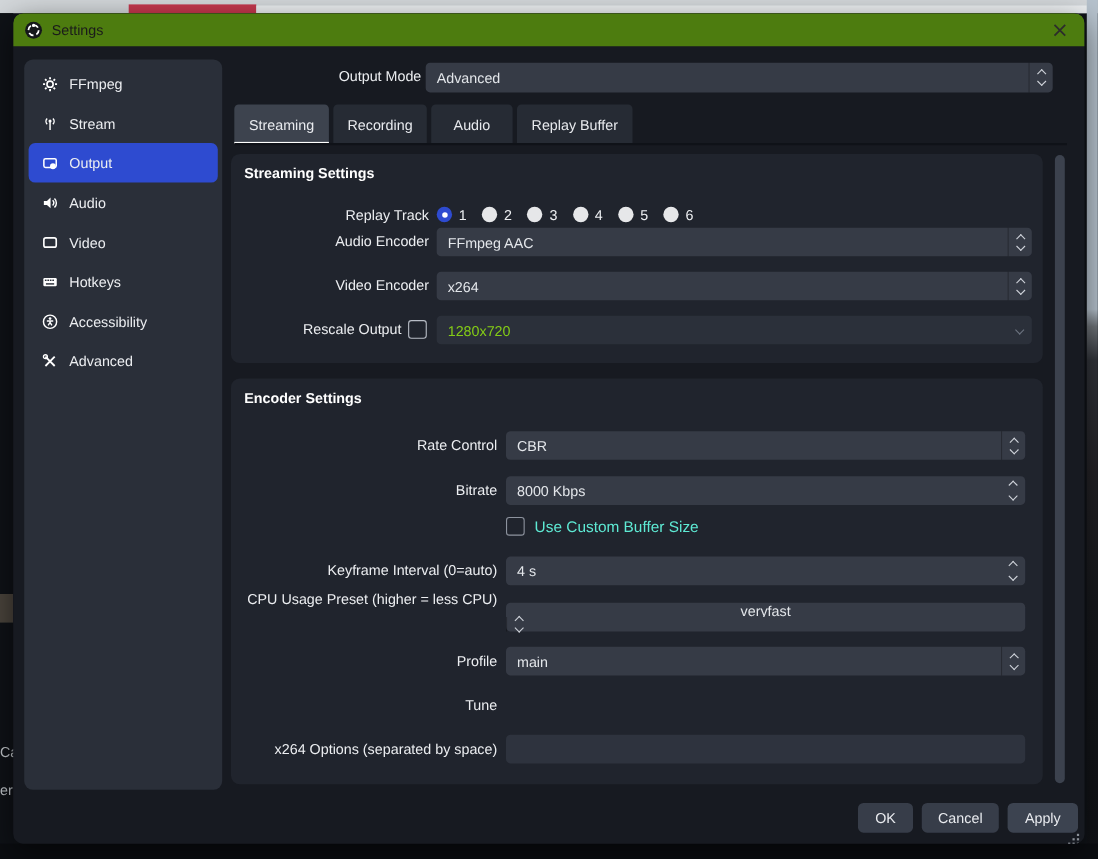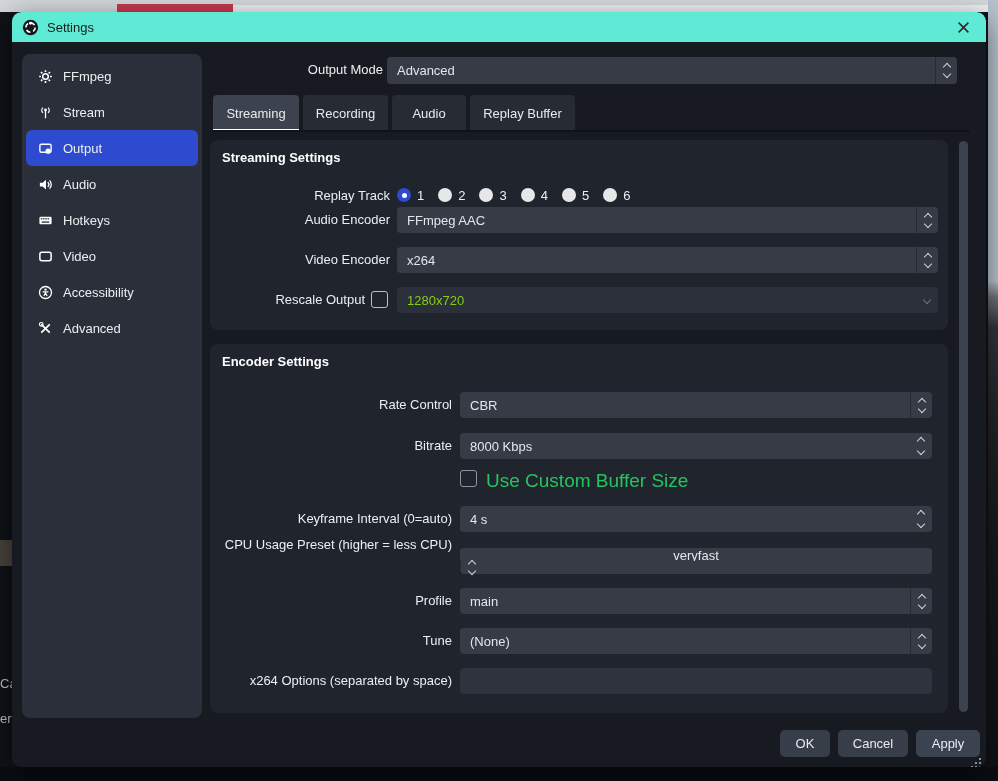--- a/index.html
+++ b/index.html
@@ -14,21 +14,21 @@
   #desktop-right { left:988px; top:0; width:10px; height:781px;
      background:linear-gradient(#b6c2cd 0%, #b6c2cd 36%, #70757a 38%, #31343a 42%, #232226 55%, #17191d 70%, #101216 100%); }
   #desktop-left { left:0; top:12px; width:12px; height:769px; background:#0f1217; }
   #desktop-left-photo { left:0; top:540px; width:12px; height:26px; background:#4a443c; }
   #desktop-bottom { left:0; top:767px; width:998px; height:14px; background:#0b0d11; }
   .bg-frag { color:#c3c7cc; font-size:13px; z-index:1; }
 
   
   #window { left:12px; top:12px; width:974px; height:755px; background:#171a21;
             border-radius:9px; box-shadow:0 8px 28px rgba(0,0,0,.55); z-index:2; overflow:hidden; }
-  #titlebar { left:0; top:0; width:100%; height:30px; background:#5eead4;
+  #titlebar { left:0; top:0; width:100%; height:30px; background:#4d7c0f;
               border-radius:9px 9px 0 0; display:flex; align-items:center; padding:0 10px; }
   #titlebar .title { color:#1b1b1b; font-size:13px; margin-left:8px; }
   #close-btn { margin-left:auto; width:26px; height:22px; display:flex; align-items:center;
                justify-content:center; cursor:pointer; }
 
   
   #sidebar { left:10px; top:42px; width:180px; height:664px; background:#2a2f39;
              border-radius:8px; padding-top:4px; }
   .side-item { height:36px; display:flex; align-items:center; gap:10px; padding:0 12px;
                margin:0 4px; border-radius:6px; color:#eceef1; font-size:13px; cursor:pointer; }
@@ -87,21 +87,21 @@
   .radio.sel { background:#2e4bd0; position:relative; }
   .radio.sel::after { content:""; position:absolute; left:4.5px; top:4.5px; width:5px; height:5px;
                       border-radius:50%; background:#ffffff; }
   .radio-label { color:#eceef1; font-size:13px; }
 
   
   .checkbox { width:17px; height:17px; border:1.5px solid #b8bdc6; border-radius:3px;
               background:transparent; cursor:pointer; }
   .checkbox.dim { border-color:#8d939e; }
   #custom-buffer-row { position:absolute; left:250px; top:126px; display:flex; gap:9px;
-                       align-items:flex-start; color:#22c55e; font-size:19px; }
+                       align-items:flex-end; color:#5eead4; font-size:14px; }
 
   
   .text-input { background:#2e333e; border:none; border-radius:4px; color:#e3e6ea;
                 font-size:13px; padding:0 10px; }
 
   
   #scrollbar-thumb { left:947px; top:129px; width:9px; height:571px; background:#3c424e;
                      border-radius:4.5px; cursor:pointer; }
 
   
@@ -178,39 +178,39 @@
         <polygon points="2,6 5,6 8.5,2.8 8.5,13.2 5,10 2,10" fill="#fff"></polygon>
         <g stroke="#fff" stroke-width="1.4" fill="none">
           <path d="M10.5 5.5 A3.6 3.6 0 0 1 10.5 10.5"></path>
           <path d="M12.3 3.6 A6.2 6.2 0 0 1 12.3 12.4"></path>
         </g>
       </svg>
       <span>Audio</span>
     </div>
     <div class="side-item">
       <svg width="15" height="15" viewBox="0 0 16 16">
+        <rect x="2" y="3.5" width="12" height="9" rx="2" fill="none" stroke="#fff" stroke-width="1.6"></rect>
+      </svg>
+      <span>Video</span>
+    </div>
+    <div class="side-item">
+      <svg width="15" height="15" viewBox="0 0 16 16">
         <rect x="1.5" y="4" width="13" height="8" rx="1.2" fill="#fff"></rect>
         <g fill="#2a2f39">
           <rect x="3" y="5.5" width="1.6" height="1.4"></rect>
             <rect x="5.4" y="5.5" width="1.6" height="1.4"></rect>
           <rect x="7.8" y="5.5" width="1.6" height="1.4"></rect>
             <rect x="10.2" y="5.5" width="1.6" height="1.4"></rect>
           <rect x="4" y="9" width="8" height="1.4"></rect>
         </g>
       </svg>
       <span>Hotkeys</span>
     </div>
     <div class="side-item">
       <svg width="15" height="15" viewBox="0 0 16 16">
-        <rect x="2" y="3.5" width="12" height="9" rx="2" fill="none" stroke="#fff" stroke-width="1.6"></rect>
-      </svg>
-      <span>Video</span>
-    </div>
-    <div class="side-item">
-      <svg width="15" height="15" viewBox="0 0 16 16">
         <circle cx="8" cy="8" r="6.4" fill="none" stroke="#fff" stroke-width="1.4"></circle>
         <circle cx="8" cy="4.9" r="1.3" fill="#fff"></circle>
         <path d="M4.9 7.3 H11.1 M8 8.6 L6.2 11.6 M8 8.6 L9.8 11.6 M8 7.3 V8.8" stroke="#fff" stroke-width="1.3" fill="none"></path>
       </svg>
       <span>Accessibility</span>
     </div>
     <div class="side-item">
       <svg width="15" height="15" viewBox="0 0 16 16">
         <g stroke="#fff" stroke-width="1.8" fill="none">
           <path d="M3.5 12.5 L12.5 3.5 M3.5 3.5 L12.5 12.5"></path>
@@ -342,27 +342,20 @@
     <div class="row-label c2-label" style="top:249px;">Profile</div>
     <div class="field c2-ctl" style="top:244px;">
       <span class="val">main</span>
       <span class="spin">
           <i class="chev up"></i>
           <i class="chev dn"></i>
         </span>
     </div>
 
     <div class="row-label c2-label" style="top:289px;">Tune</div>
-    <div class="field c2-ctl" style="top:284px;">
-      <span class="val">(None)</span>
-      <span class="spin">
-          <i class="chev up"></i>
-          <i class="chev dn"></i>
-        </span>
-    </div>
 
     <div class="row-label c2-label" style="top:329px;">x264 Options (separated by space)</div>
     <input class="text-input c2-ctl" style="top: 324px;" value="">
   </div>
 
   <div class="abs" id="scrollbar-thumb"></div>
 
   <button class="btn" id="btn-ok">OK</button>
   <button class="btn" id="btn-cancel">Cancel</button>
   <button class="btn" id="btn-apply">Apply</button>

